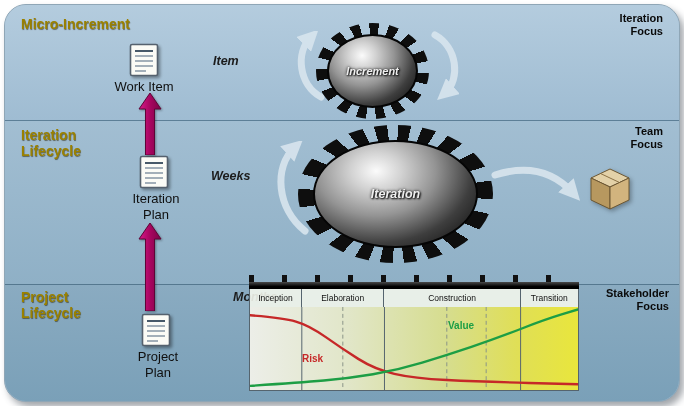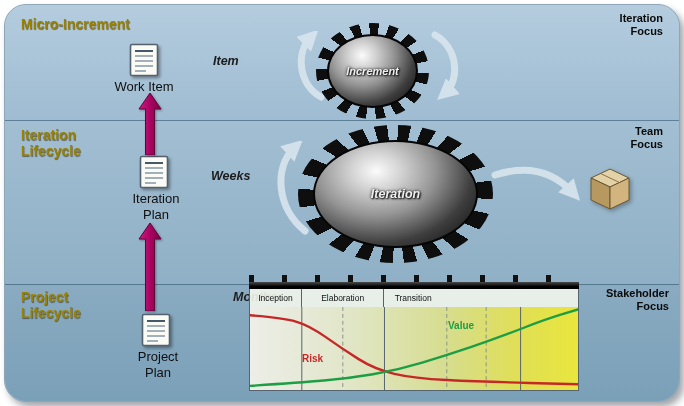--- a/index.html
+++ b/index.html
@@ -174,20 +174,21 @@
       <polygon points="40,11 21,20 21,42 40,33" fill="#d2b47e" stroke="#6b5632" stroke-width="1"></polygon>
       <line x1="11.5" y1="6.5" x2="30.5" y2="15.5" stroke="#8a7146" stroke-width="1"></line>
     </svg>
 
     <div class="chart">
       <div class="chart-ticks"></div>
       <div class="chart-bar"></div>
       <div class="chart-header">
         <div class="phase-cell" style="width: 15.8%;">Inception</div>
         <div class="phase-cell" style="width: 25.2%;">Elaboration</div>
+        <div class="phase-cell" style="width: 41.5%;">Construction</div>
         <div class="phase-cell" style="width: 17.5%;">Transition</div>
       </div>
       <div class="chart-body">
         <svg id="chart-curves" viewBox="0 0 330 84" preserveAspectRatio="none">
             <line x1="52.14" x2="52.14" y1="0" y2="84" stroke="#55646e" stroke-width="1"></line>
             <line x1="135.29999999999998" x2="135.29999999999998" y1="0" y2="84" stroke="#55646e" stroke-width="1"></line>
             <line x1="272.25" x2="272.25" y1="0" y2="84" stroke="#55646e" stroke-width="1"></line>
             <line x1="93.38999999999999" x2="93.38999999999999" y1="0" y2="84" stroke="#8a9488" stroke-width="1" stroke-dasharray="4,3"></line>
             <line x1="198" x2="198" y1="0" y2="84" stroke="#8a9488" stroke-width="1" stroke-dasharray="4,3"></line>
             <line x1="237.6" x2="237.6" y1="0" y2="84" stroke="#8a9488" stroke-width="1" stroke-dasharray="4,3"></line>

